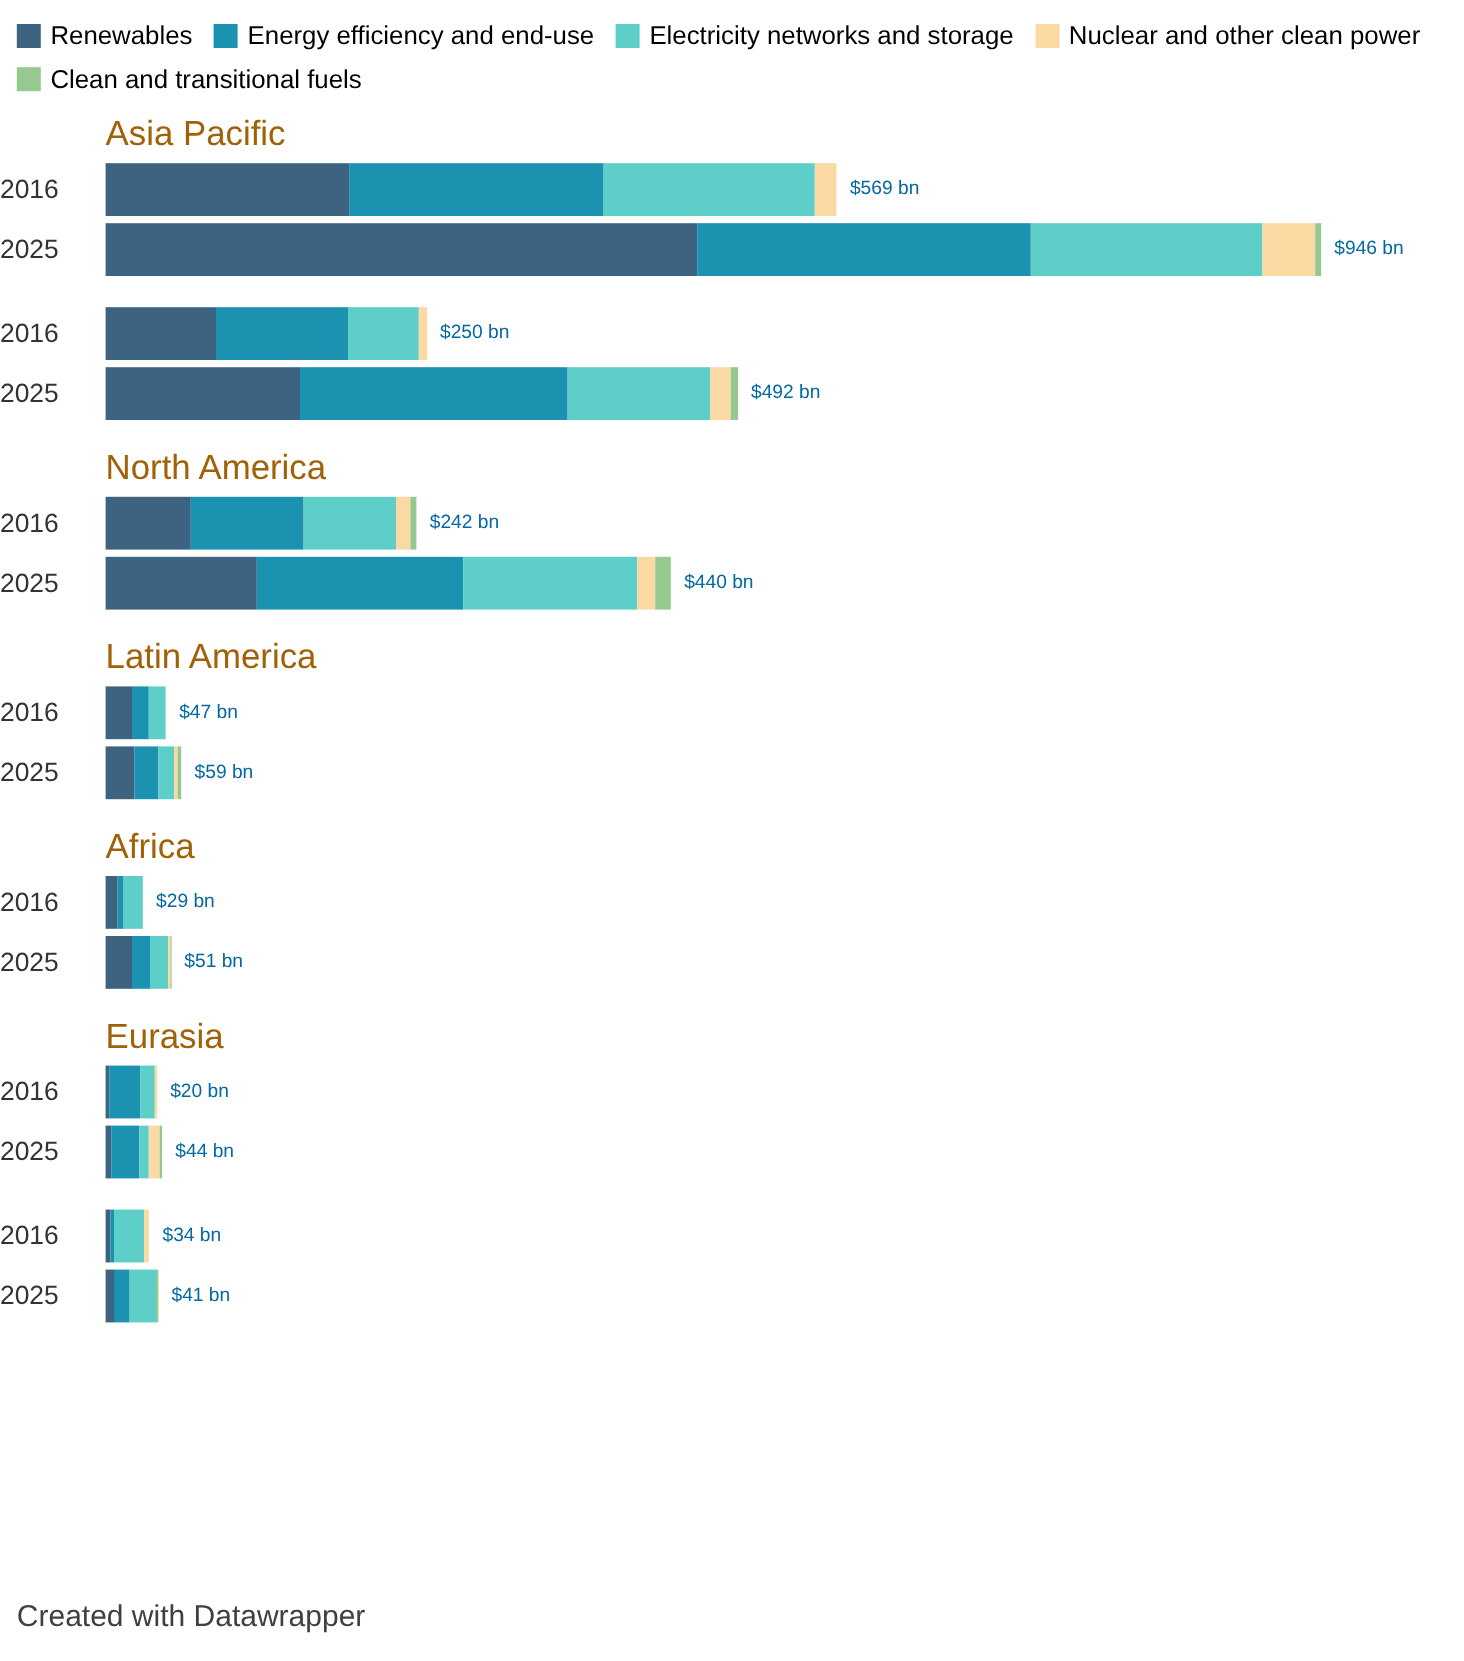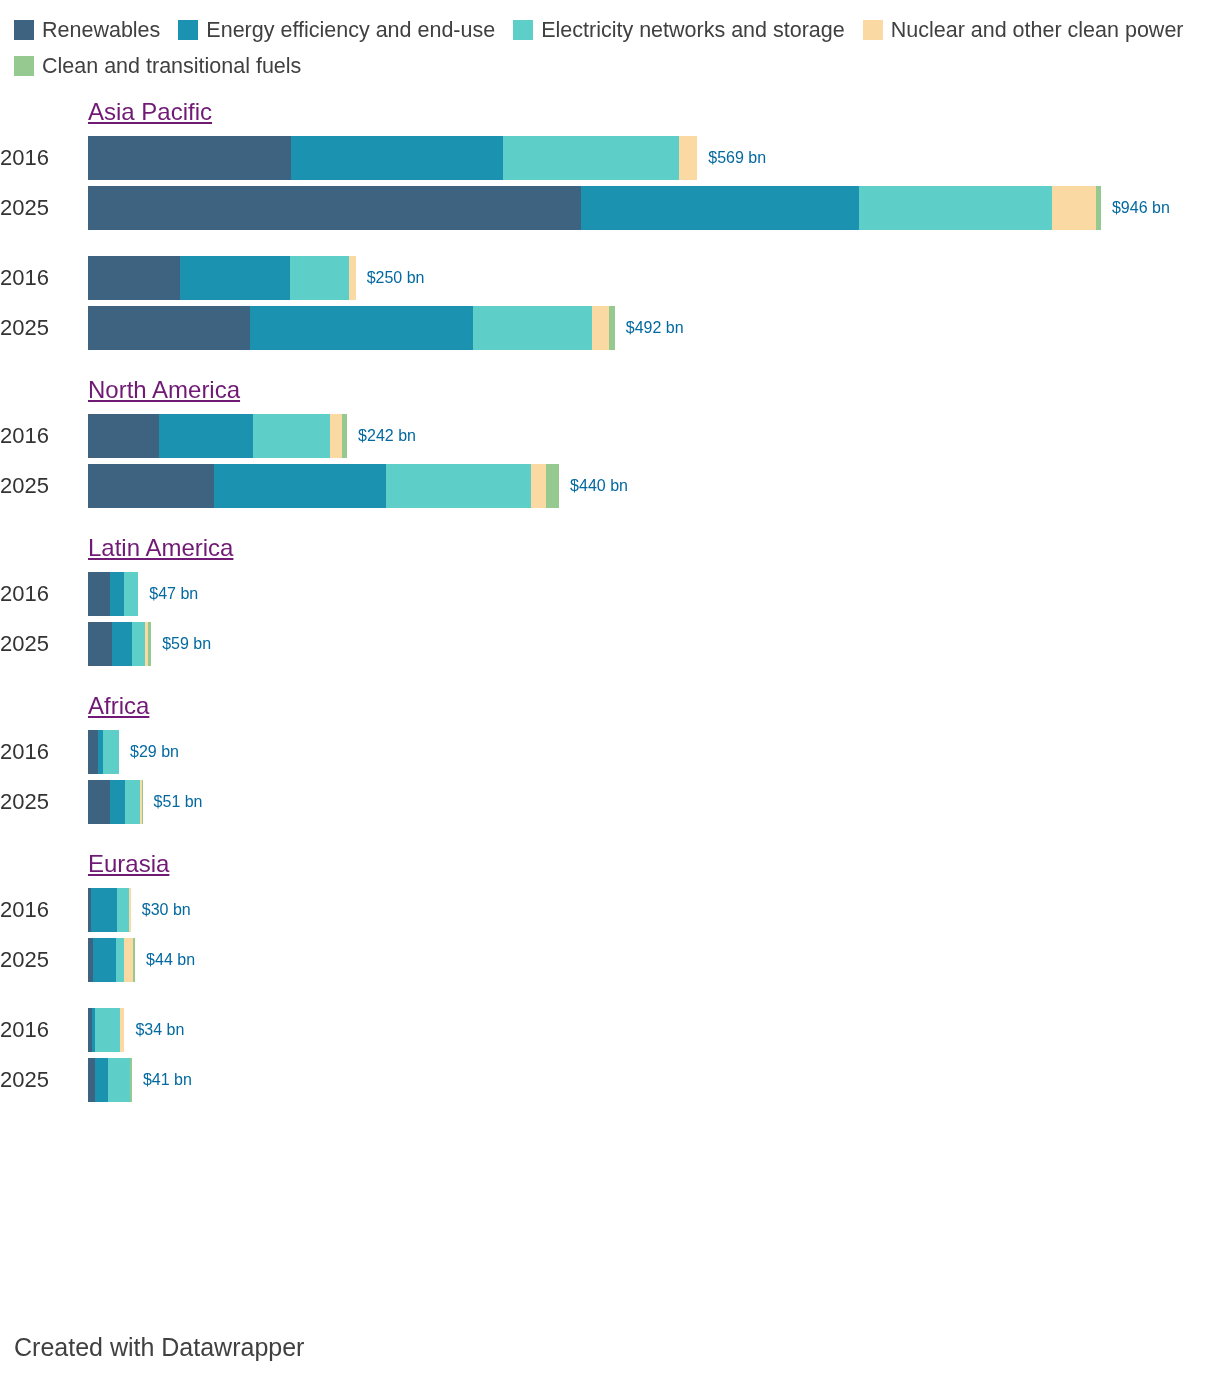--- a/index.html
+++ b/index.html
@@ -14,21 +14,21 @@
     color: #333333;
     overflow: hidden;
     position: relative;
   }
 
   
   #legend {
     padding: 12px 14px 0 14px;
     font-size: 21.5px;
     line-height: 36px;
-    color: #404040;
+    color: #000000;
   }
   .legend-item {
     display: inline;
     white-space: normal;
     margin-right: 18px;
   }
   .legend-swatch {
     display: inline-block;
     width: 20px;
     height: 20px;
@@ -41,26 +41,25 @@
 
   
   #chart {
     position: relative;
     margin-top: 14px;
   }
   .group {
     margin-bottom: 26px;
   }
   .group-title {
-    font-size: 24px;
-    color: #701a75;
+    font-size: 29px;
+    color: #a16207;
     margin-left: 88px;
     margin-bottom: 10px;
     line-height: 28px;
-    text-decoration: underline;
   }
   .row {
     display: flex;
     align-items: center;
     height: 44px;
     margin-bottom: 6px;
   }
   .row-label {
     width: 78px;
     padding-right: 10px;
@@ -221,21 +220,21 @@
     <div class="group">
       <div class="group-title">Eurasia</div>
       <div class="row">
         <div class="row-label">2016</div>
         <div class="bar">
           <div class="seg" style="width: 3.2124px; background: rgb(61, 99, 128);"></div>
           <div class="seg" style="width: 25.6992px; background: rgb(27, 146, 176);"></div>
           <div class="seg" style="width: 11.7788px; background: rgb(94, 207, 200);"></div>
           <div class="seg" style="width: 2.1416px; background: rgb(251, 217, 163);"></div>
         </div>
-        <div class="row-value">$30 bn</div>
+        <div class="row-value">$20 bn</div>
       </div>
       <div class="row">
         <div class="row-label">2025</div>
         <div class="bar">
           <div class="seg" style="width: 5.354px; background: rgb(61, 99, 128);"></div>
           <div class="seg" style="width: 22.4868px; background: rgb(27, 146, 176);"></div>
           <div class="seg" style="width: 8.5664px; background: rgb(94, 207, 200);"></div>
           <div class="seg" style="width: 8.5664px; background: rgb(251, 217, 163);"></div>
           <div class="seg" style="width: 2.1416px; background: rgb(150, 201, 143);"></div>
         </div>

